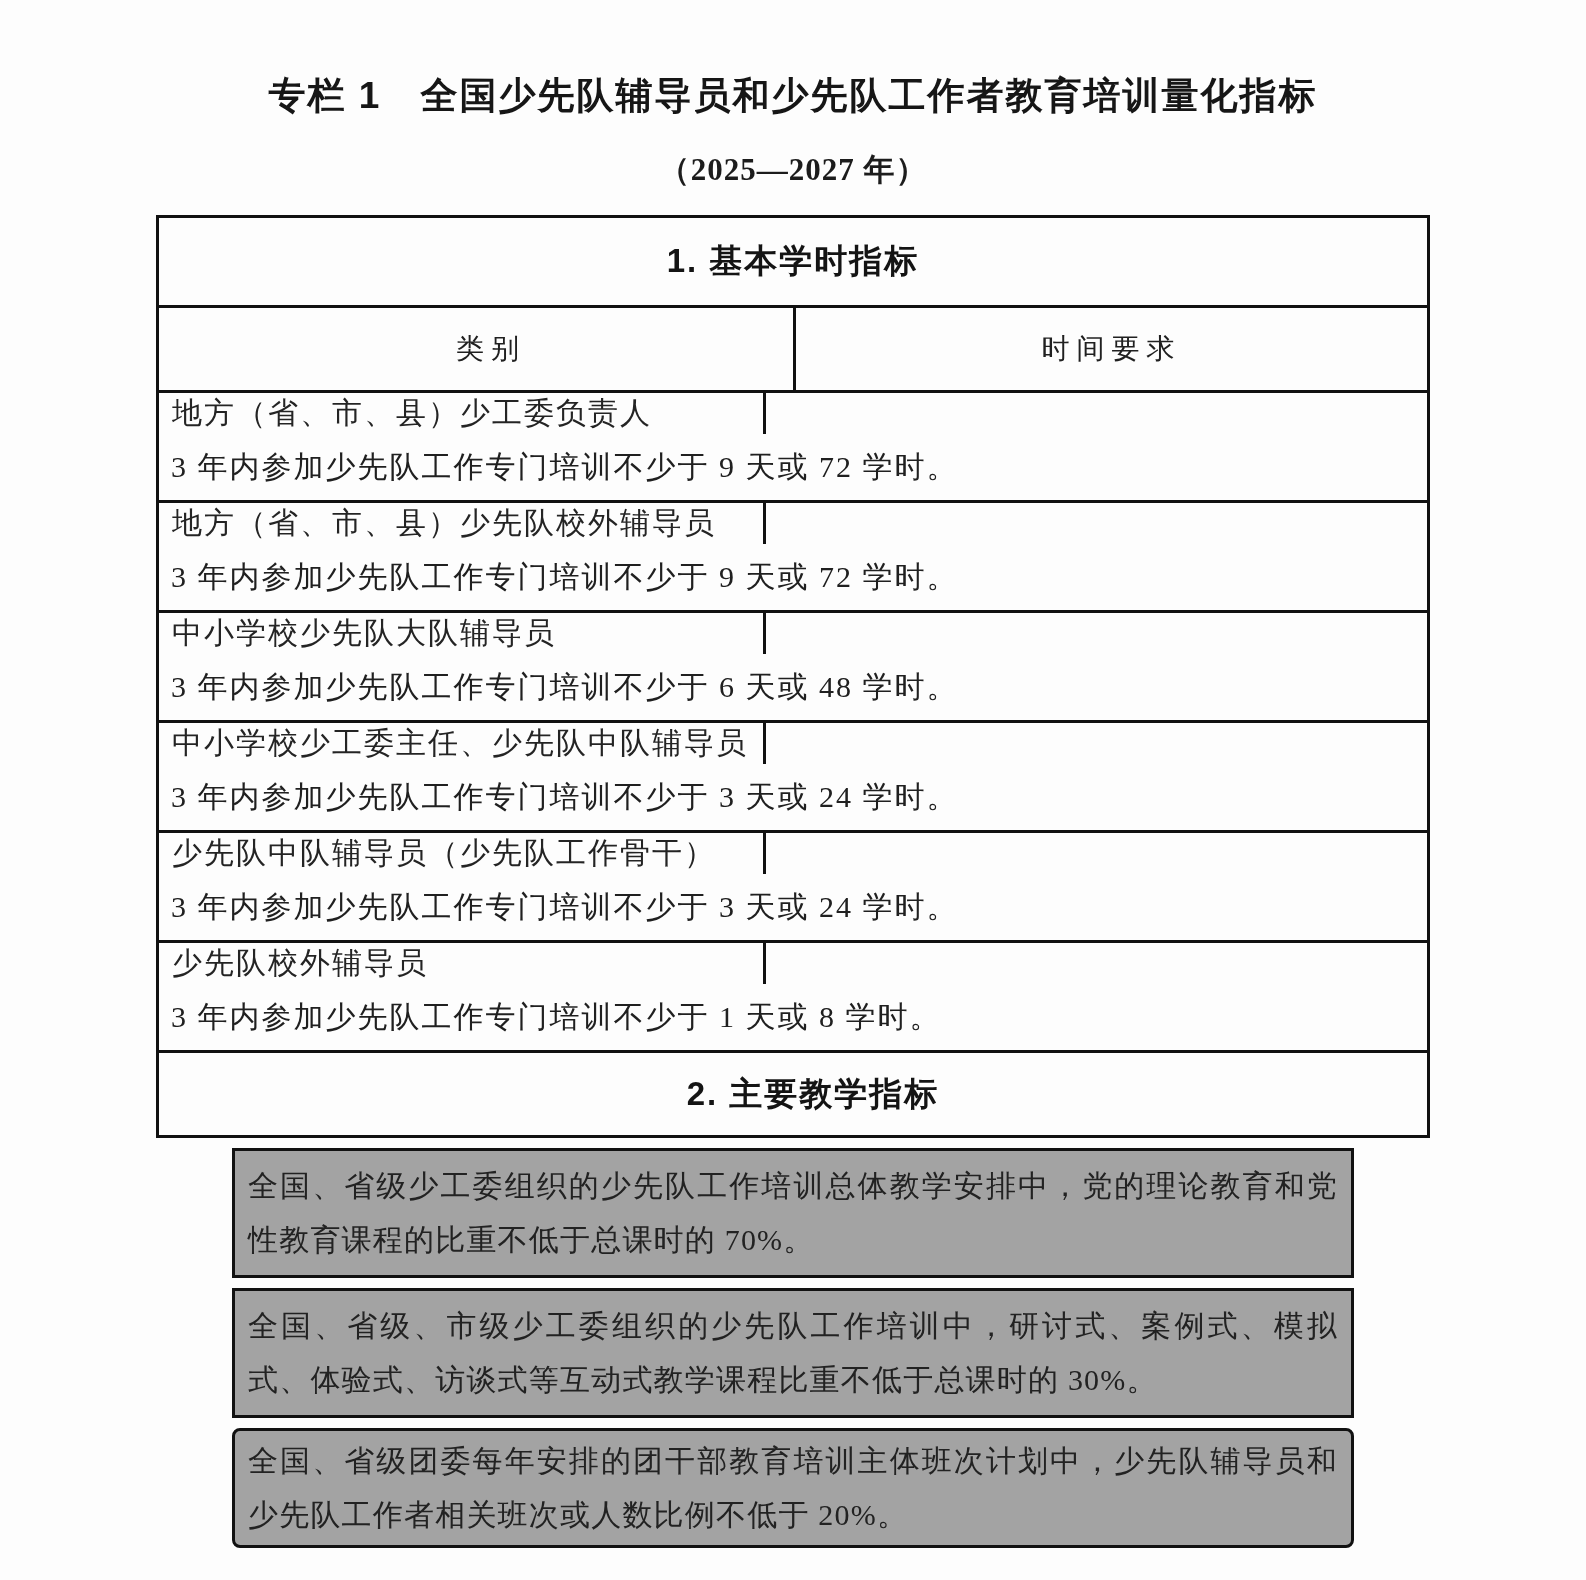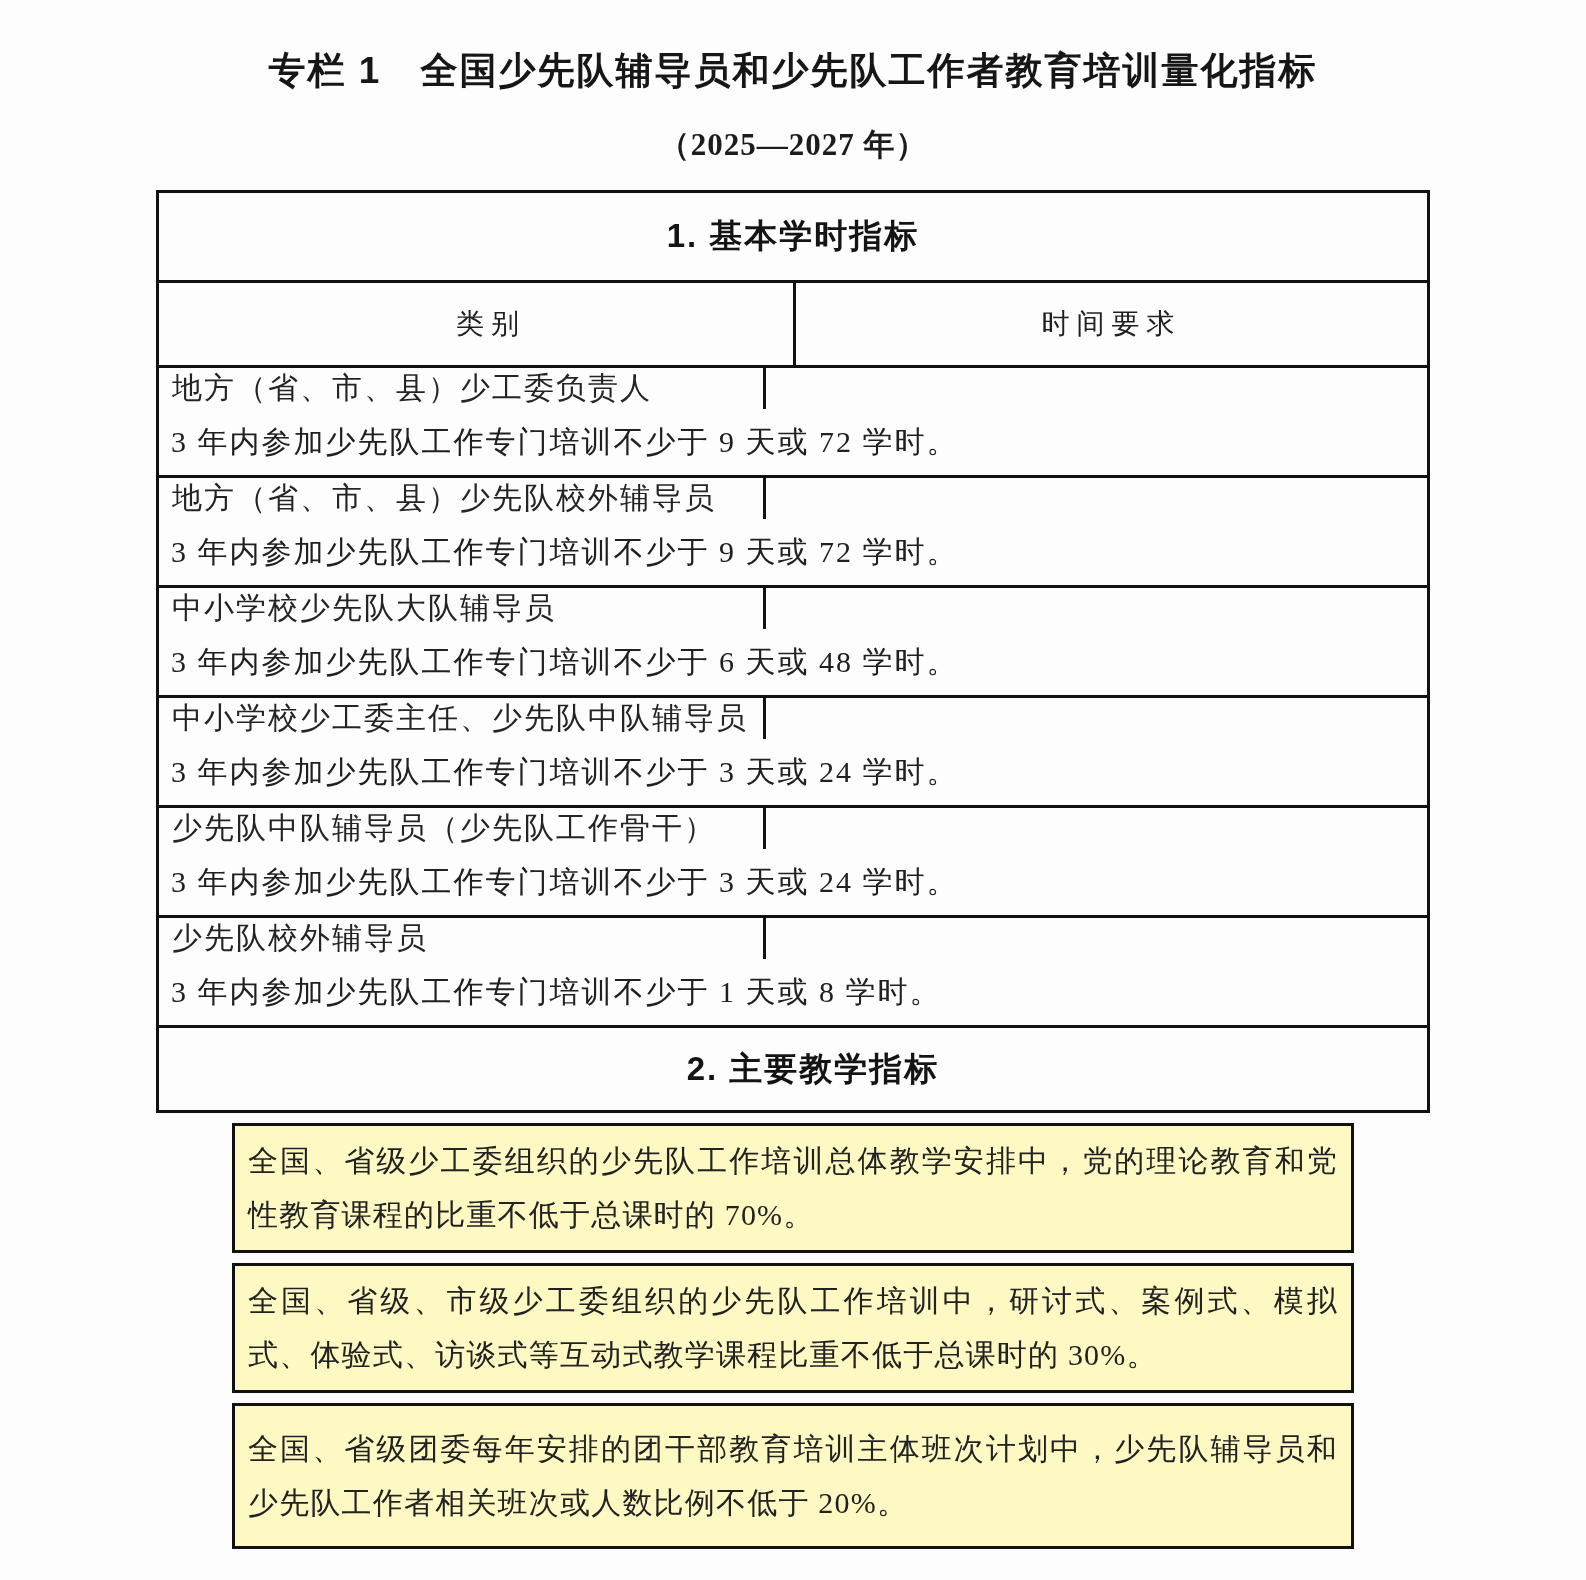--- a/index.html
+++ b/index.html
@@ -11,21 +11,21 @@
     position: relative;
     width: 1586px;
     height: 1580px;
     background: #fdfdfd;
     color: #1a1a1a;
     font-family: "Liberation Serif", "DejaVu Serif", serif;
     overflow: hidden;
   }
   .title {
     margin: 0;
-    padding-top: 46px;
+    padding-top: 71px;
     text-align: center;
     font-family: "Liberation Sans", "DejaVu Sans", sans-serif;
     font-weight: 700;
     font-size: 37px;
     letter-spacing: 2px;
     color: #161616;
   }
   .subtitle {
     margin-top: 28px;
     text-align: center;
@@ -101,23 +101,23 @@
     letter-spacing: 2px;
     text-align: justify;
     color: #202020;
   }
   .para-box {
     box-sizing: border-box;
     width: 1122px;
     margin: 10px auto 0;
     border: 3px solid #111;
     padding: 8px 13px;
-    background: #fef9c3;
+    background: #a3a3a3;
   }
-  .para-box.last { padding: 16px 13px; }
+  .para-box.last { padding: 3px 13px; border-radius: 8px; }
   .para-text {
     font-size: 30px;
     line-height: 54px;
     letter-spacing: 1.2px;
     text-align: justify;
     color: #222;
   }
 </style>
 </head>
 <body>

